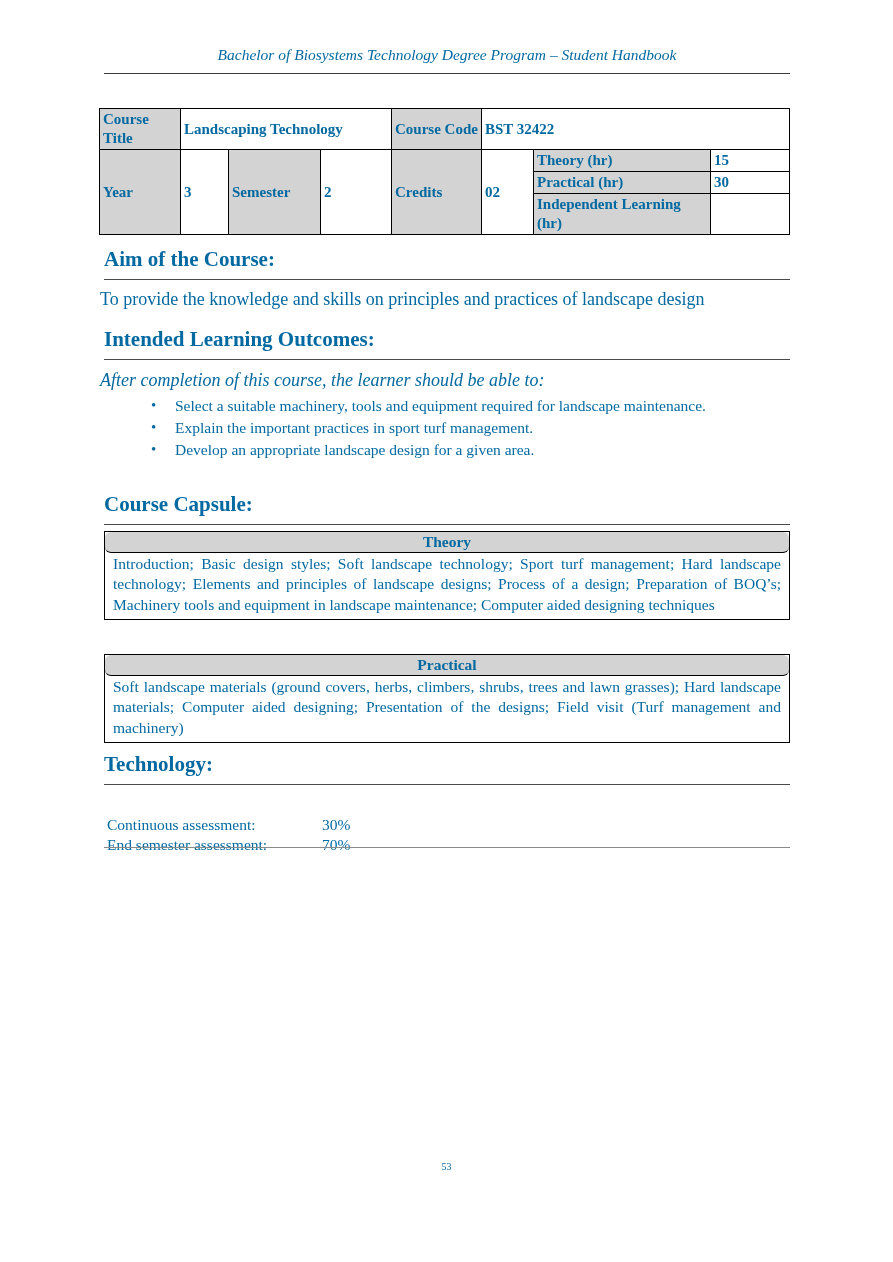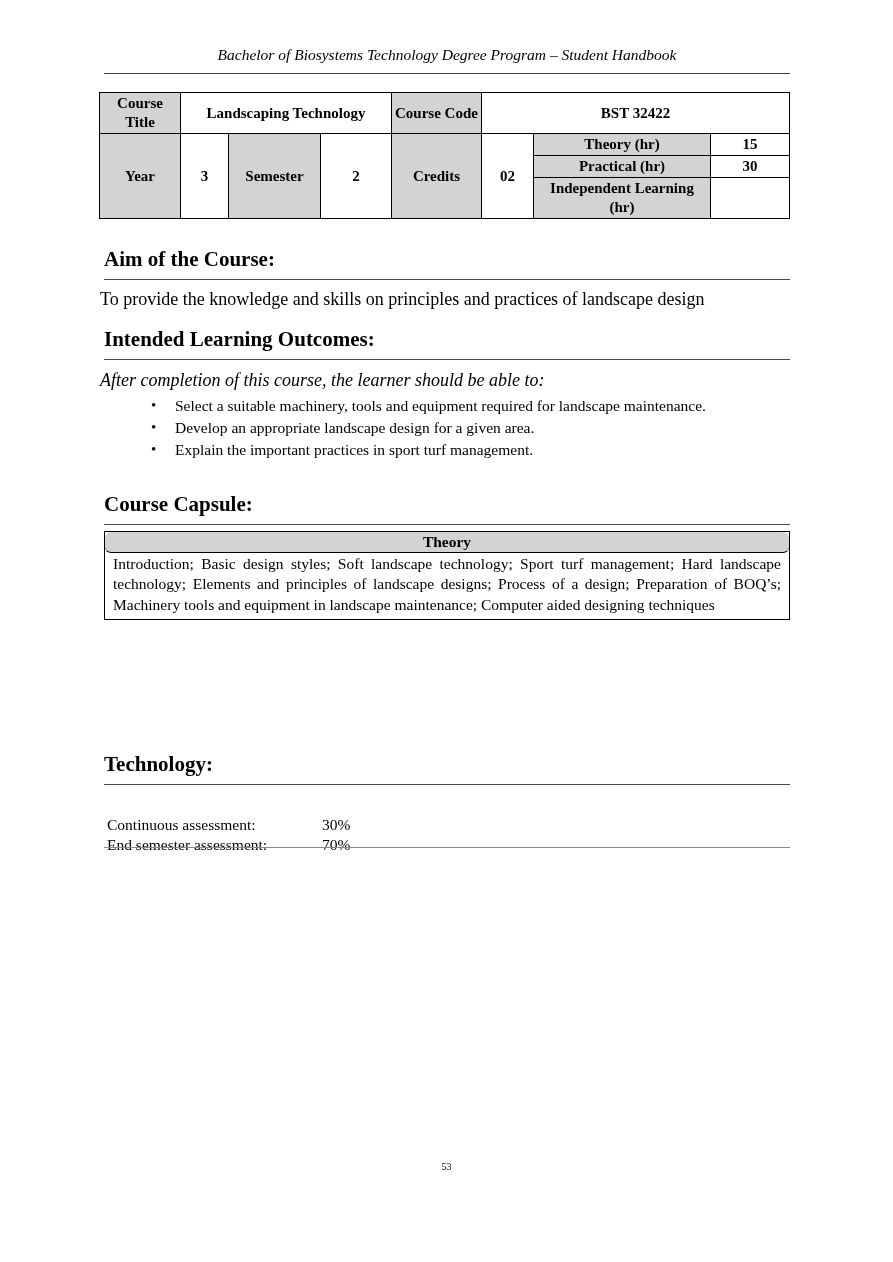--- a/index.html
+++ b/index.html
@@ -2,35 +2,35 @@
 <html><head>
 <meta charset="utf-8">
 <style>
   * { margin:0; padding:0; box-sizing:border-box; }
   html,body { background:#e9e9e9; }
   .page {
     position:relative;
     width:893px; height:1262px;
     background:#ffffff;
     font-family:"Liberation Serif", serif;
-    color:#000000;
+    color:#0369a1;
     margin:0 auto;
     overflow:hidden;
   }
   
   .running-header {
     position:absolute; left:104px; top:46px; width:686px;
     text-align:center; font-style:italic; font-size:15.5px;
     padding-bottom:9px; border-bottom:1.5px solid #3a3a3a;
   }
   
   table.course-info {
-    position:absolute; left:99px; top:92px;
+    position:absolute; left:99px; top:108px;
     border-collapse:collapse; table-layout:fixed;
-    font-size:15px; font-weight:bold; text-align:center;
+    font-size:15px; font-weight:bold; 
   }
   table.course-info td {
     border:1px solid #000; padding:1px 3px; vertical-align:middle;
     line-height:19px;
   }
   td.shaded { background:#d3d3d3; }
   td.thick-bottom { border-bottom:3px solid #000; }
   td.thick-sides { border-left:3px solid #000; border-right:3px solid #000; border-bottom:3px solid #000; }
   
   .sec-heading {
@@ -122,31 +122,35 @@
   </tbody>
     </table>
 
   <div class="sec-heading" style="top:247px">Aim of the Course:</div>
   <div class="body-line" style="top:289px">To provide the knowledge and skills on principles and practices of landscape design</div>
 
   <div class="sec-heading" style="top:327px">Intended Learning Outcomes:</div>
   <div class="body-line italic-line" style="top:370px">After completion of this course, the learner should be able to:</div>
   <ul class="ilo-list">
     <li>Select a suitable machinery, tools and equipment required for landscape maintenance.</li>
+    <li>Explain the important practices in sport turf management.</li>
     <li>Develop an appropriate landscape design for a given area.</li>
-    <li>Explain the important practices in sport turf management.</li>
   </ul>
 
   <div class="sec-heading" style="top:492px">Course Capsule:</div>
 
   <div class="capsule-table" style="top:531px">
     <div class="capsule-header">Theory</div>
     <div class="capsule-body">Introduction; Basic design styles; Soft landscape technology; Sport turf management; Hard landscape technology; Elements and principles of landscape designs; Process of a design; Preparation of BOQ’s; Machinery tools and equipment in landscape maintenance; Computer aided designing techniques</div>
   </div>
 
+  <div class="capsule-table" style="top:654px">
+    <div class="capsule-header">Practical</div>
+    <div class="capsule-body">Soft landscape materials (ground covers, herbs, climbers, shrubs, trees and lawn grasses); Hard landscape materials; Computer aided designing; Presentation of the designs; Field visit (Turf management and machinery)</div>
+  </div>
 
   <div class="sec-heading" style="top:752px">Technology:</div>
   <div class="assess-row" style="top:792px">
     <span class="assess-label">Continuous assessment:</span><span>30%</span>
   </div>
   <div class="assess-row" style="top:812px">
     <span class="assess-label">End semester assessment:</span><span>70%</span>
   </div>
 
   <div class="bottom-rule"></div>

